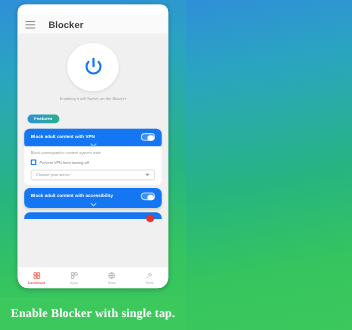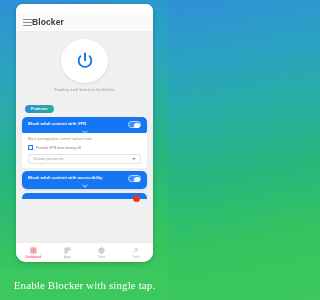--- a/index.html
+++ b/index.html
@@ -33,21 +33,21 @@
 
   
   .appbar {
     flex:0 0 auto;
     height:19px;
     background:#fafafa;
     border-bottom:1px solid #ededed;
     display:flex;
     align-items:center;
     padding:0 7px;
-    gap:0;
+    gap:12px;
   }
   .hamburger {
     width:9px; height:7px;
     display:flex; flex-direction:column;
     justify-content:space-between;
   }
   .hamburger i { display:block; height:1px; background:#8a8a8a; border-radius:1px; }
   .apptitle {
     font-size:8.5px;
     font-weight:bold;
@@ -260,20 +260,21 @@
     background:#3cc85c;
     display:flex;
     align-items:center;
     justify-content:center;
   }
   .caption span {
     font-family:"Liberation Serif", serif;
     font-size:11px;
     color:#ffffff;
     letter-spacing:.1px;
+    font-weight:bold;
   }
 </style>
 </head>
 <body>
 
 <div class="phone">
 
   <div class="statusbar"></div>
 
   <div class="appbar">

